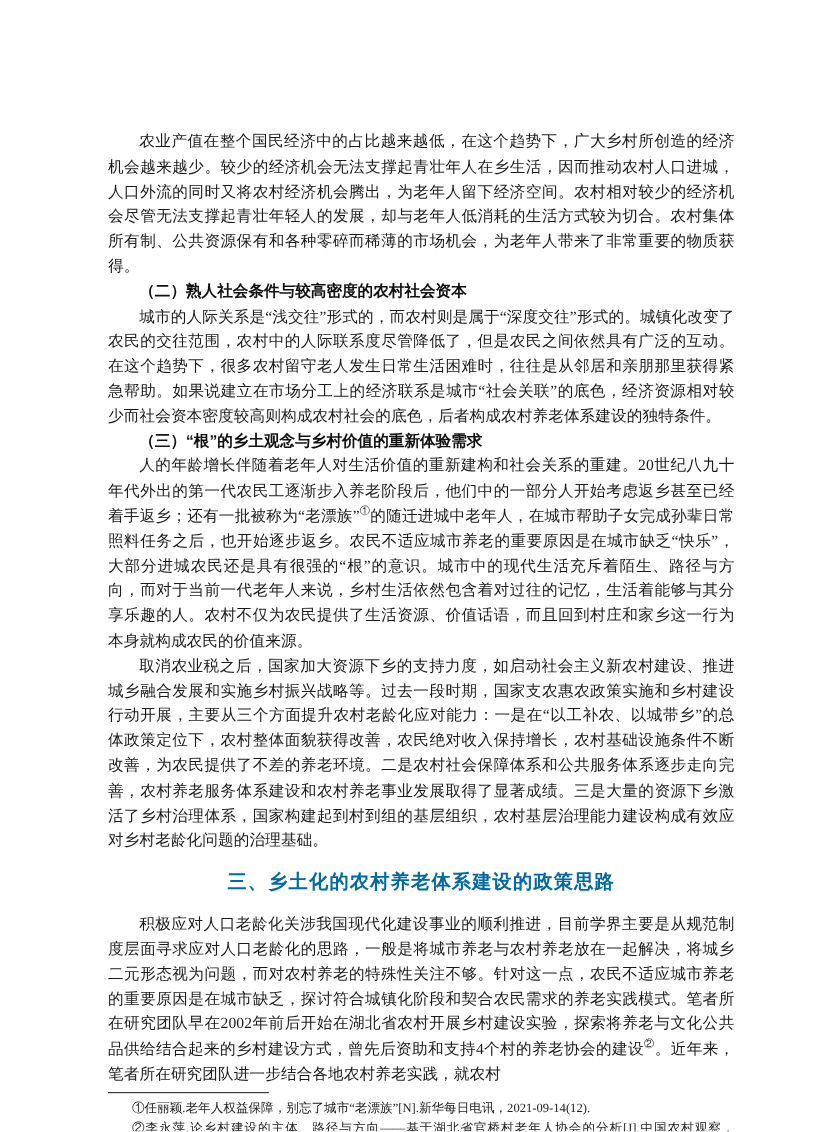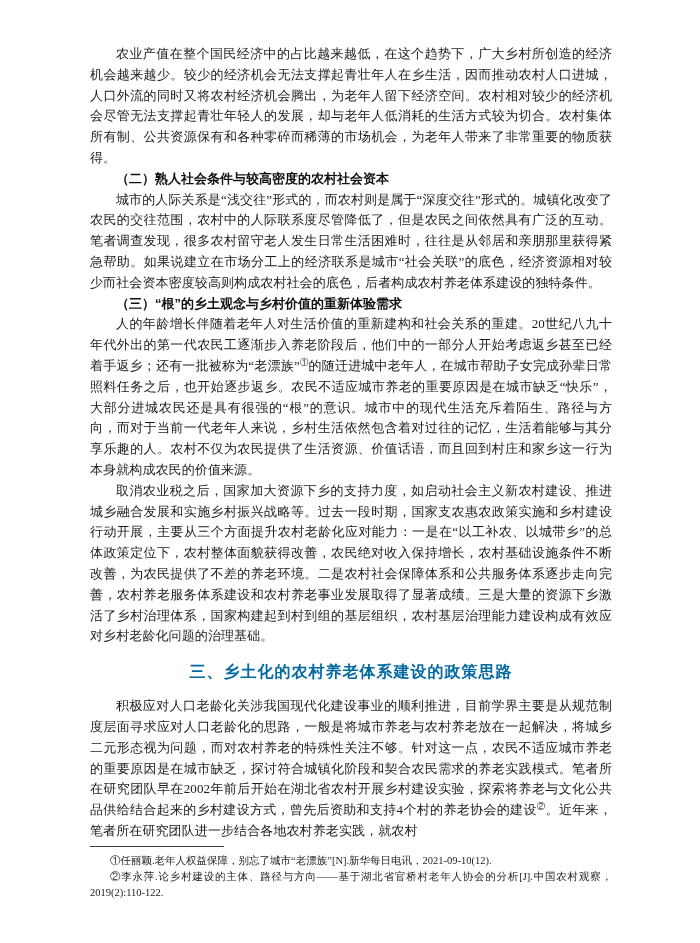--- a/index.html
+++ b/index.html
@@ -6,21 +6,21 @@
     margin: 0;
     padding: 0;
     background: #ffffff;
   }
   .page {
     position: relative;
     width: 700px;
     height: 943px;
     background: #ffffff;
     box-sizing: border-box;
-    padding: 44px 88px 0 90px;
+    padding: 108px 88px 0 90px;
     overflow: hidden;
     color: #1b1b1b;
     font-family: "Liberation Serif", "DejaVu Serif", serif;
   }
   .body-par {
     margin: 0;
     font-size: 13px;
     line-height: 20.8px;
     text-align: justify;
     text-justify: inter-ideograph;
@@ -74,35 +74,35 @@
 <body>
 
 <div class="page">
 
   <main>
 
     <p class="body-par">农业产值在整个国民经济中的占比越来越低，在这个趋势下，广大乡村所创造的经济机会越来越少。较少的经济机会无法支撑起青壮年人在乡生活，因而推动农村人口进城，人口外流的同时又将农村经济机会腾出，为老年人留下经济空间。农村相对较少的经济机会尽管无法支撑起青壮年轻人的发展，却与老年人低消耗的生活方式较为切合。农村集体所有制、公共资源保有和各种零碎而稀薄的市场机会，为老年人带来了非常重要的物质获得。</p>
 
     <h3 class="sub-heading">（二）熟人社会条件与较高密度的农村社会资本</h3>
 
-    <p class="body-par">城市的人际关系是“浅交往”形式的，而农村则是属于“深度交往”形式的。城镇化改变了农民的交往范围，农村中的人际联系度尽管降低了，但是农民之间依然具有广泛的互动。笔者调查发现，很多农村留守老人发生日常生活困难时，往往是从邻居和亲朋那里获得紧急帮助。如果说建立在市场分工上的经济联系是城市“社会关联”的底色，经济资源相对较少而社会资本密度较高则构成农村社会的底色，后者构成农村养老体系建设的独特条件。</p>
+    <p class="body-par">城市的人际关系是“浅交往”形式的，而农村则是属于“深度交往”形式的。城镇化改变了农民的交往范围，农村中的人际联系度尽管降低了，但是农民之间依然具有广泛的互动。在这个趋势下，很多农村留守老人发生日常生活困难时，往往是从邻居和亲朋那里获得紧急帮助。如果说建立在市场分工上的经济联系是城市“社会关联”的底色，经济资源相对较少而社会资本密度较高则构成农村社会的底色，后者构成农村养老体系建设的独特条件。</p>
 
     <h3 class="sub-heading">（三）“根”的乡土观念与乡村价值的重新体验需求</h3>
 
     <p class="body-par"><span>人的年龄增长伴随着老年人对生活价值的重新建构和社会关系的重建。20世纪八九十年代外出的第一代农民工逐渐步入养老阶段后，他们中的一部分人开始考虑返乡甚至已经着手返乡；还有一批被称为“老漂族”</span><sup class="fnref">①</sup><span>的随迁进城中老年人，在城市帮助子女完成孙辈日常照料任务之后，也开始逐步返乡。农民不适应城市养老的重要原因是在城市缺乏“快乐”，大部分进城农民还是具有很强的“根”的意识。城市中的现代生活充斥着陌生、路径与方向，而对于当前一代老年人来说，乡村生活依然包含着对过往的记忆，生活着能够与其分享乐趣的人。农村不仅为农民提供了生活资源、价值话语，而且回到村庄和家乡这一行为本身就构成农民的价值来源。</span></p>
 
 
     <p class="body-par">取消农业税之后，国家加大资源下乡的支持力度，如启动社会主义新农村建设、推进城乡融合发展和实施乡村振兴战略等。过去一段时期，国家支农惠农政策实施和乡村建设行动开展，主要从三个方面提升农村老龄化应对能力：一是在“以工补农、以城带乡”的总体政策定位下，农村整体面貌获得改善，农民绝对收入保持增长，农村基础设施条件不断改善，为农民提供了不差的养老环境。二是农村社会保障体系和公共服务体系逐步走向完善，农村养老服务体系建设和农村养老事业发展取得了显著成绩。三是大量的资源下乡激活了乡村治理体系，国家构建起到村到组的基层组织，农村基层治理能力建设构成有效应对乡村老龄化问题的治理基础。</p>
 
     <h2 class="section-heading">三、乡土化的农村养老体系建设的政策思路</h2>
 
     <p class="body-par"><span>积极应对人口老龄化关涉我国现代化建设事业的顺利推进，目前学界主要是从规范制度层面寻求应对人口老龄化的思路，一般是将城市养老与农村养老放在一起解决，将城乡二元形态视为问题，而对农村养老的特殊性关注不够。针对这一点，农民不适应城市养老的重要原因是在城市缺乏，探讨符合城镇化阶段和契合农民需求的养老实践模式。笔者所在研究团队早在2002年前后开始在湖北省农村开展乡村建设实验，探索将养老与文化公共品供给结合起来的乡村建设方式，曾先后资助和支持4个村的养老协会的建设</span><sup class="fnref">②</sup><span>。近年来，笔者所在研究团队进一步结合各地农村养老实践，就农村</span></p>
 
   </main>
 
   <footer class="footnote-area">
     <div class="fn-rule"></div>
-    <p class="fn">①任丽颖.老年人权益保障，别忘了城市“老漂族”[N].新华每日电讯，2021-09-10(12).</p>
+    <p class="fn">①任丽颖.老年人权益保障，别忘了城市“老漂族”[N].新华每日电讯，2021-09-14(12).</p>
     <p class="fn">②李永萍.论乡村建设的主体、路径与方向——基于湖北省官桥村老年人协会的分析[J].中国农村观察，2019(2):110-122.</p>
 
   </footer>
 
 </div>
 
 </body></html>

